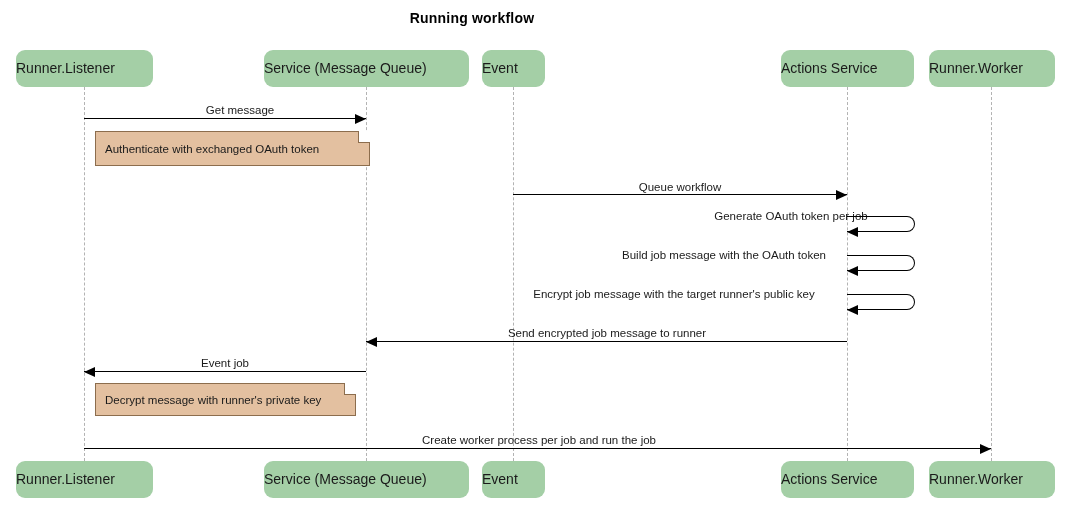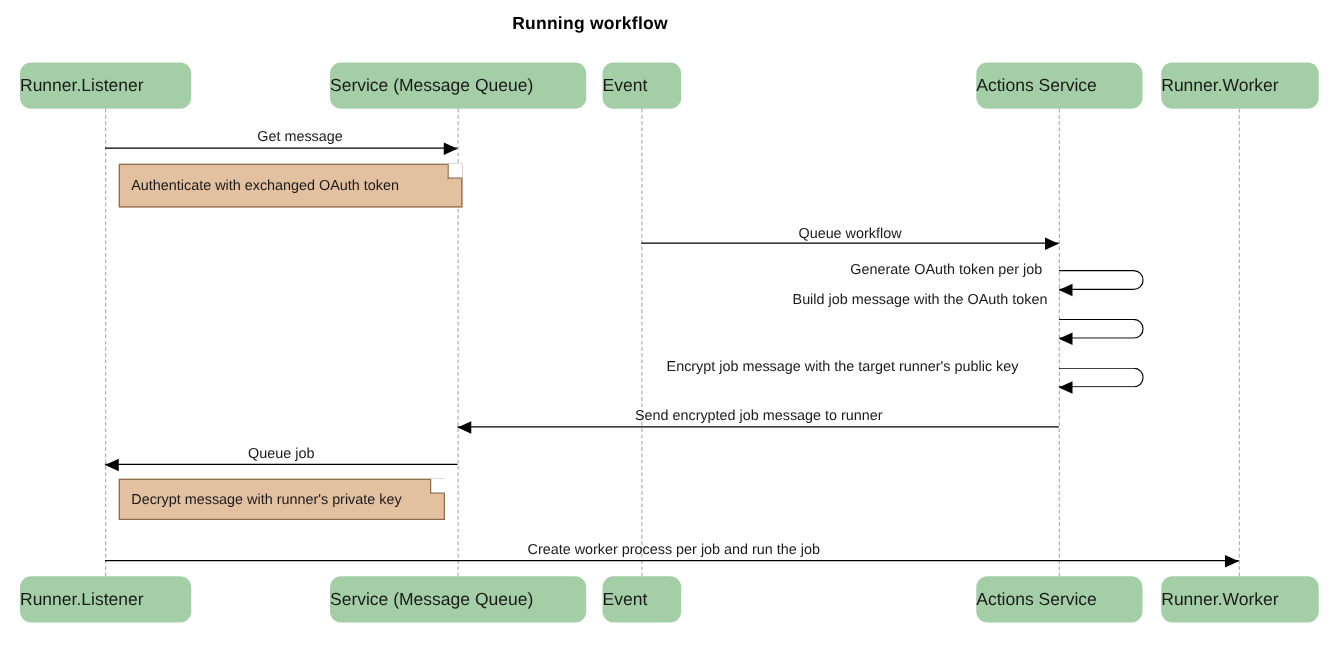--- a/index.html
+++ b/index.html
@@ -123,33 +123,33 @@
       <div class="participant" style="left: 781px; top: 50px; width: 133px;">Actions Service</div>
       <div class="participant" style="left: 781px; top: 461px; width: 133px;">Actions Service</div>
       <div class="participant" style="left: 929px; top: 50px; width: 126px;">Runner.Worker</div>
       <div class="participant" style="left: 929px; top: 461px; width: 126px;">Runner.Worker</div>
       <div class="msg-label" style="left: 225px; top: 104px; transform: translateX(-50%); padding-left: 30px;">Get message</div>
       <div class="msg-line" style="left: 84px; top: 118px; width: 282px;"></div>
       <div class="arrowhead arrow-right" style="top: 114px; left: 355px;"></div>
       <div class="msg-label" style="left: 680px; top: 181px; transform: translateX(-50%);">Queue workflow</div>
       <div class="msg-line" style="left: 513px; top: 194px; width: 334px;"></div>
       <div class="arrowhead arrow-right" style="top: 190px; left: 836px;"></div>
-      <div class="msg-label" style="left: 757px; top: 210px; transform: translateX(-50%);">Generate OAuth token per job</div>
+      <div class="msg-label" style="left: 791px; top: 210px; transform: translateX(-50%);">Generate OAuth token per job</div>
       <div class="selfloop" style="left: 847px; top: 216px; width: 68px; height: 16px;"></div>
       <div class="arrowhead arrow-left" style="left: 847px; top: 227px;"></div>
-      <div class="msg-label" style="left: 724px; top: 234px; transform: translateX(-50%); margin-left: 12px;">Build job message with the OAuth token</div>
+      <div class="msg-label" style="left: 724px; top: 249px; transform: translateX(-50%);">Build job message with the OAuth token</div>
       <div class="selfloop" style="left: 847px; top: 255px; width: 68px; height: 16px;"></div>
       <div class="arrowhead arrow-left" style="left: 847px; top: 266px;"></div>
       <div class="msg-label" style="left: 674px; top: 288px; transform: translateX(-50%); text-align: right;">Encrypt job message with the target runner's public key</div>
       <div class="selfloop" style="left: 847px; top: 294px; width: 68px; height: 16px;"></div>
       <div class="arrowhead arrow-left" style="left: 847px; top: 305px;"></div>
       <div class="msg-label" style="left: 607px; top: 327px; transform: translateX(-50%);">Send encrypted job message to runner</div>
       <div class="msg-line" style="left: 366px; top: 341px; width: 481px;"></div>
       <div class="arrowhead arrow-left" style="top: 337px; left: 366px;"></div>
-      <div class="msg-label" style="left: 225px; top: 357px; transform: translateX(-50%);">Queue job</div>
+      <div class="msg-label" style="left: 225px; top: 357px; transform: translateX(-50%);">Event job</div>
       <div class="msg-line" style="left: 84px; top: 371px; width: 282px;"></div>
       <div class="arrowhead arrow-left" style="top: 367px; left: 84px;"></div>
       <div class="msg-label" style="left: 539px; top: 434px; transform: translateX(-50%);">Create worker process per job and run the job</div>
       <div class="msg-line" style="left: 84px; top: 448px; width: 907px;"></div>
       <div class="arrowhead arrow-right" style="top: 444px; left: 980px;"></div>
       <div class="note" style="left: 95px; top: 131px; width: 275px; height: 35px;">
         <span class="note-text">Authenticate with exchanged OAuth token</span>
         <span class="note-fold"></span>
       </div>
       <div class="note" style="left: 95px; top: 383px; width: 261px; height: 33px;">

